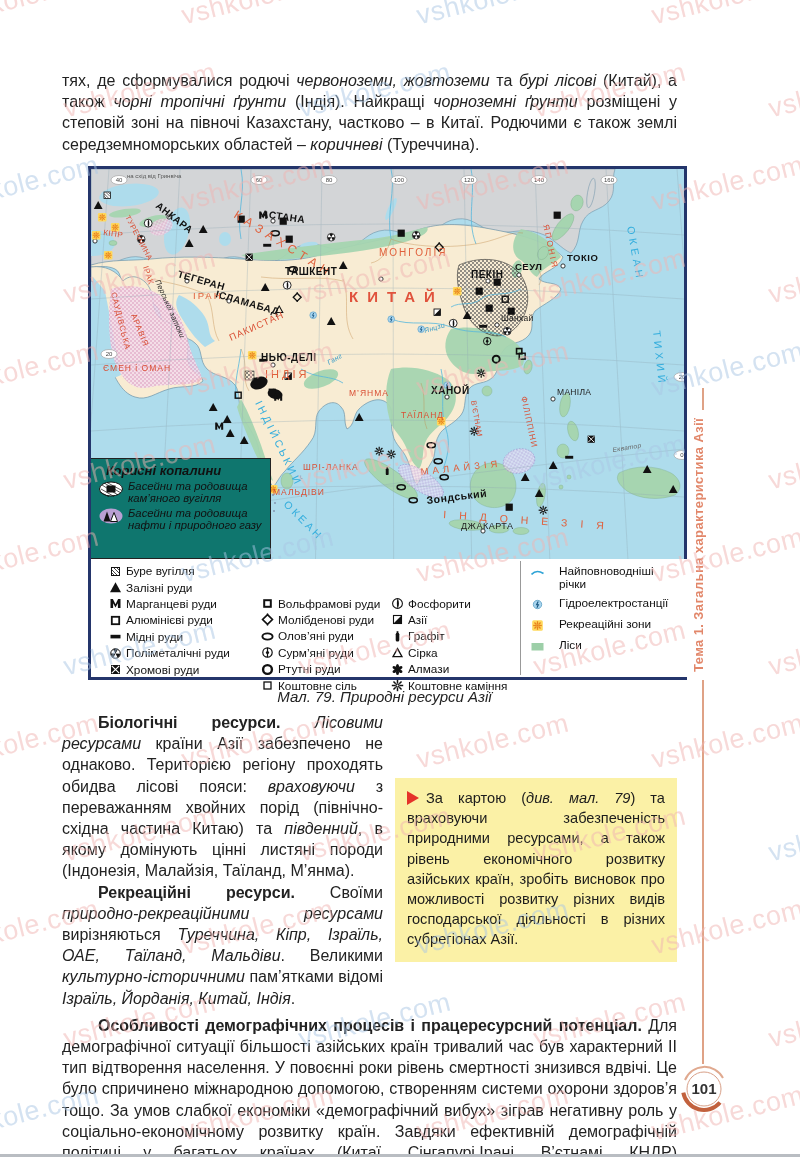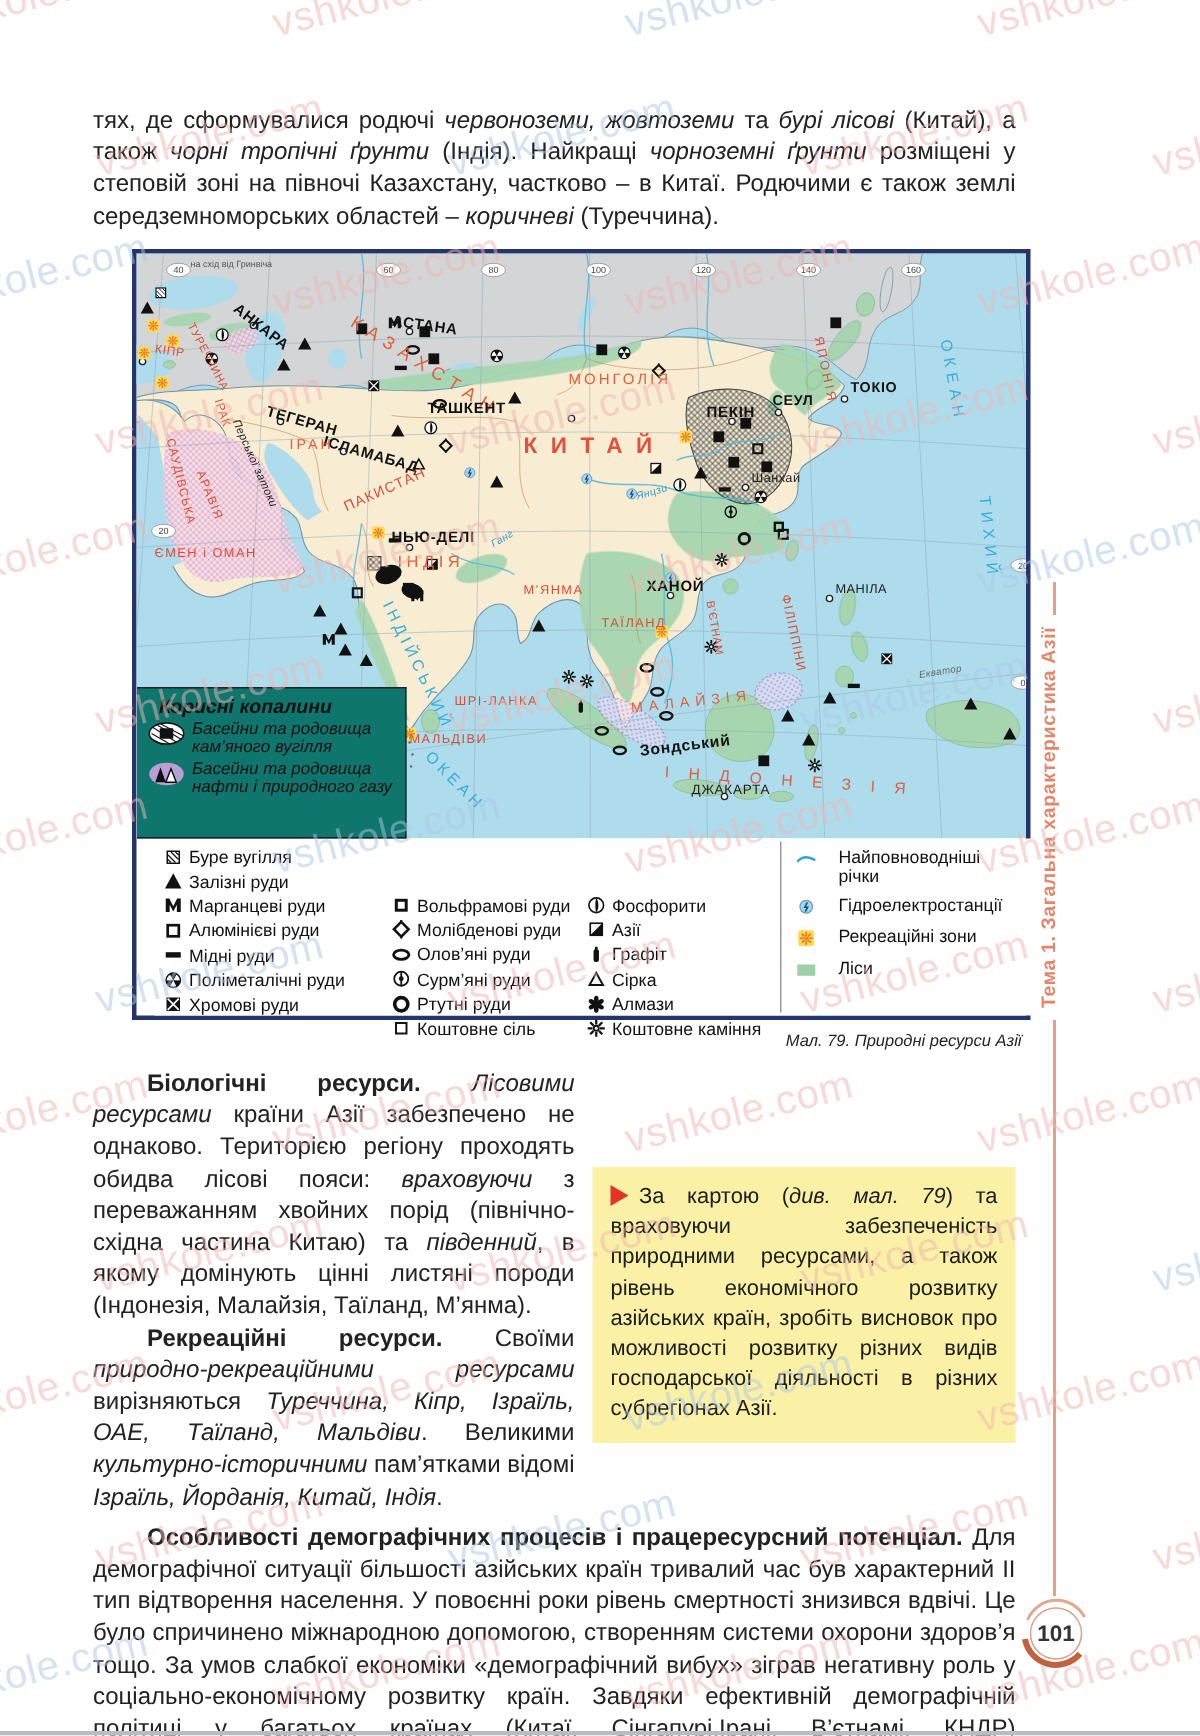--- a/index.html
+++ b/index.html
@@ -27,22 +27,22 @@
   #strip{position:relative;width:593px;height:118px;background:#fff;font-size:11.8px;color:#111;margin-left:12px;}
   .scol{position:absolute;top:4px;}
   .sit{display:flex;align-items:center;height:16.4px;}
   .sit .ic{flex:0 0 17px;display:flex;align-items:center;}
   .sit .lb{white-space:nowrap;}
   #c4{position:absolute;left:428px;top:6px;width:160px;}
   #c4 .sit{height:auto;margin-bottom:7px;align-items:flex-start;}
   #c4 .ic{flex:0 0 28px;padding-top:1px;}
   #c4 .lb{white-space:normal;width:122px;line-height:1.08;}
   #sdiv{position:absolute;left:417px;top:2px;bottom:2px;width:0;border-left:1px solid #999;}
-  #cap{position:absolute;left:88px;top:688px;width:593px;text-align:right;font-style:italic;
-       font-size:11px;color:#222;}
+  #cap{position:absolute;left:88px;top:688px;width:593px;text-align:center;font-style:italic;
+       font-size:15px;color:#222;}
   
   #task{float:right;width:282px;margin:66px 0 8px 12px;background:#fbf1a6;padding:10px 12px 12px;
         box-sizing:border-box;font-size:14.6px;line-height:20.2px;text-align:justify;color:#1c1c1c;}
   #task .tri{display:inline-block;width:0;height:0;border-left:12px solid #e5332a;
         border-top:7px solid transparent;border-bottom:7px solid transparent;margin-right:7px;vertical-align:-2px;}
   #p4{clear:both;padding-top:6px;}
   
   .srule{position:absolute;width:1.5px;background:#dfa286;z-index:3;}
   #sideTitle{position:absolute;left:691px;top:414px;height:262px;width:22px;z-index:3;
        writing-mode:vertical-rl;transform:rotate(180deg);font-size:13px;font-weight:600;

